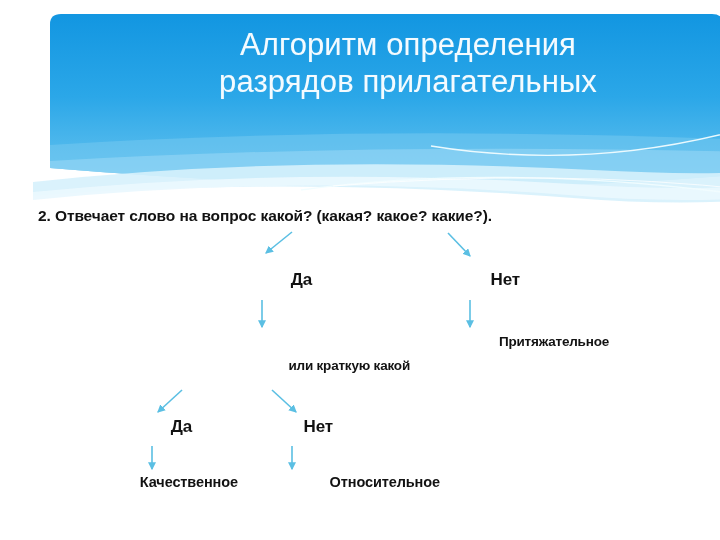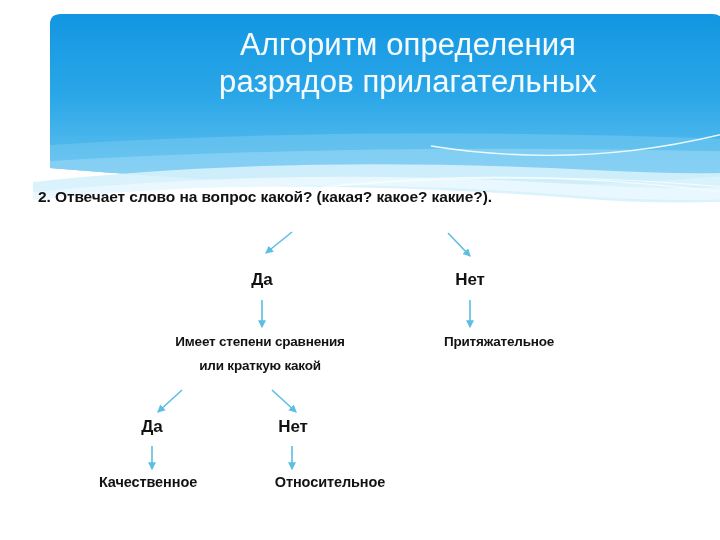--- a/index.html
+++ b/index.html
@@ -56,28 +56,28 @@
   .step-text {
     position: absolute;
     color: #121212;
     font-weight: bold;
     font-size: 15.5px;
     letter-spacing: -0.1px;
     white-space: nowrap;
     z-index: 6;
   }
   #step-1 { left: 38px; top: 140px; }
-  #step-2 { left: 38px; top: 188px; }
+  #step-2 { left: 38px; top: 207px; }
 
   
   .node {
     position: absolute;
     color: #121212;
     white-space: nowrap;
-    text-align: center;
+    text-align: right;
     z-index: 6;
   }
   .node-yn {
     font-size: 17px;
     font-weight: bold;
     letter-spacing: -0.1px;
   }
   .node-leaf {
     font-size: 14.5px;
     font-weight: bold;
@@ -177,21 +177,20 @@
       <line x1="182" y1="390" x2="158" y2="412"></line>
       <line x1="272" y1="390" x2="296" y2="412"></line>
       <line x1="152" y1="446" x2="152" y2="469"></line>
       <line x1="292" y1="446" x2="292" y2="469"></line>
     </g>
   </svg>
 
   <div class="node node-yn" id="n-yes-1">Да</div>
   <div class="node node-yn" id="n-no-1">Нет</div>
 
-  <div class="node node-plain" id="n-branch-a-l1">Имеет степени сравнения</div>
   <div class="node node-plain" id="n-branch-a-l2">или краткую какой</div>
   <div class="node node-plain" id="n-branch-b">Притяжательное</div>
 
   <div class="node node-yn" id="n-yes-2">Да</div>
   <div class="node node-yn" id="n-no-2">Нет</div>
 
   <div class="node node-leaf" id="n-leaf-b">Относительное</div>
   <div class="node node-leaf" id="n-leaf-a">Качественное</div>
 
 </div>

